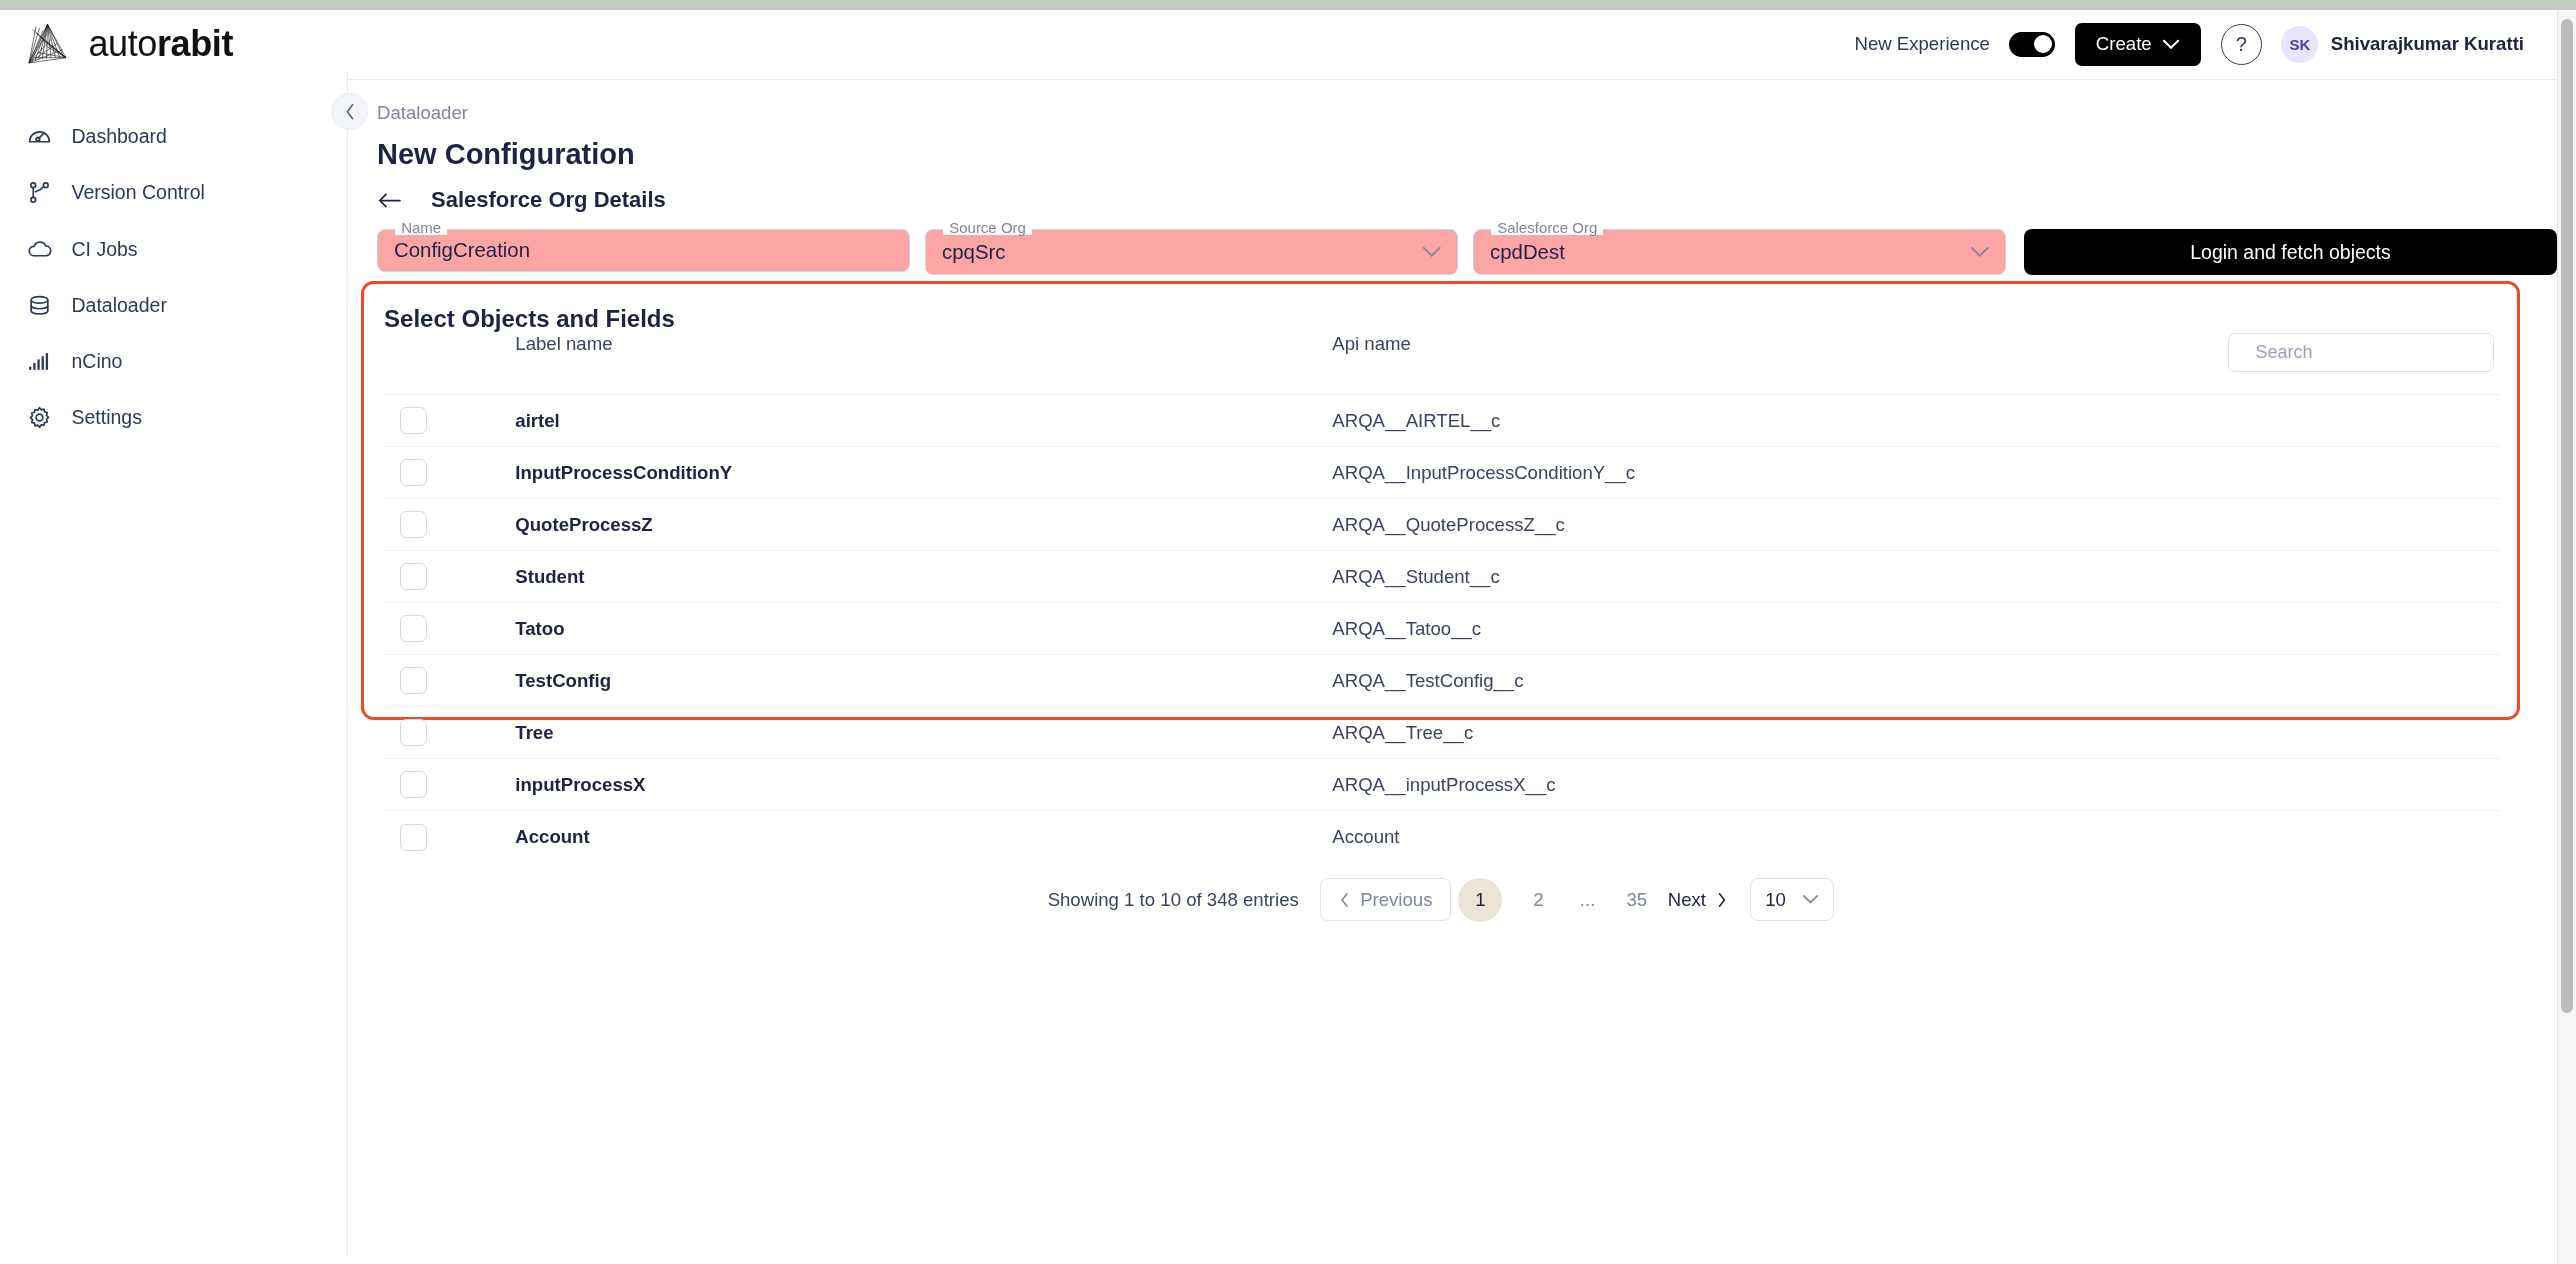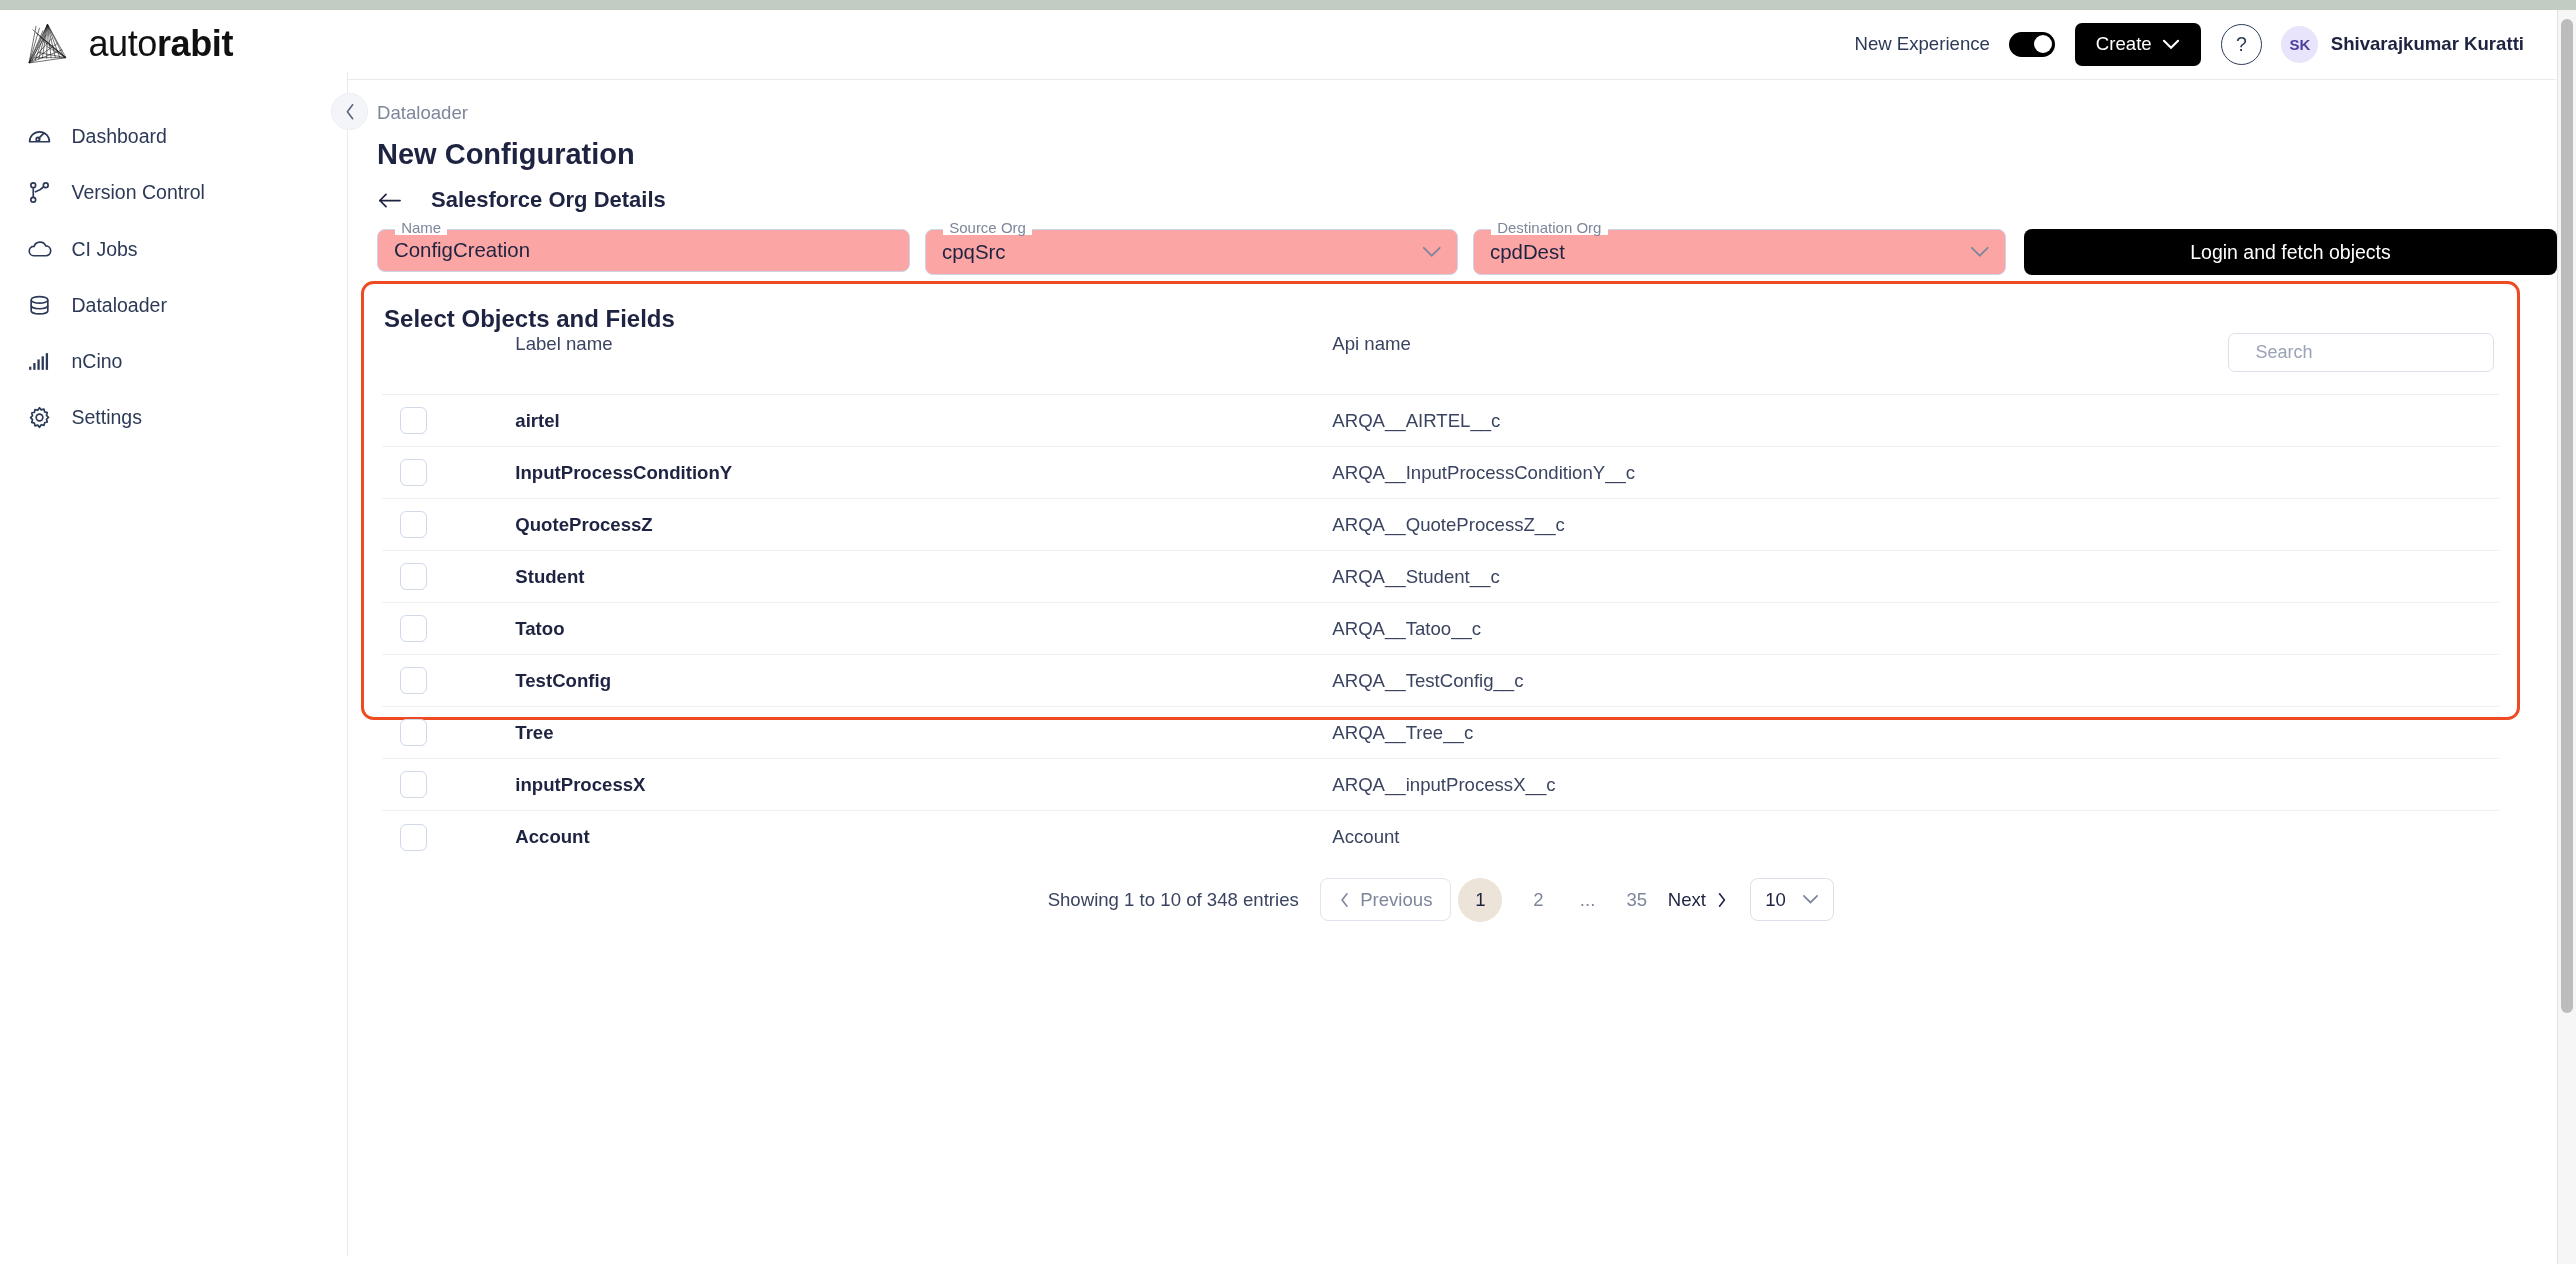--- a/index.html
+++ b/index.html
@@ -351,21 +351,21 @@
         <div class="fl">Source Org</div>
         <div class="fbox select">
           <span class="val">cpqSrc</span>
           <svg class="chev" width="19.5" height="11.5" viewBox="0 0 22 13">
             <path d="M2 2 L11 11 L20 2" stroke="#7e869a" stroke-width="2" fill="none" stroke-linecap="round"></path>
           </svg>
         </div>
       </div>
 
       <div class="field dst-f">
-        <div class="fl">Destination Org</div>
+        <div class="fl">Salesforce Org</div>
         <div class="fbox select">
           <span class="val">cpdDest</span>
           <svg class="chev" width="19.5" height="11.5" viewBox="0 0 22 13">
             <path d="M2 2 L11 11 L20 2" stroke="#7e869a" stroke-width="2" fill="none" stroke-linecap="round"></path>
           </svg>
         </div>
       </div>
 
       <button class="login-btn">Login and fetch objects</button>
     </div>

